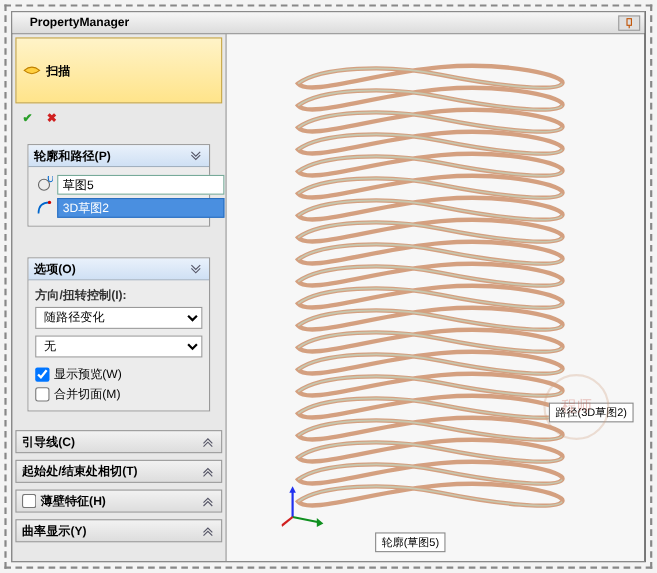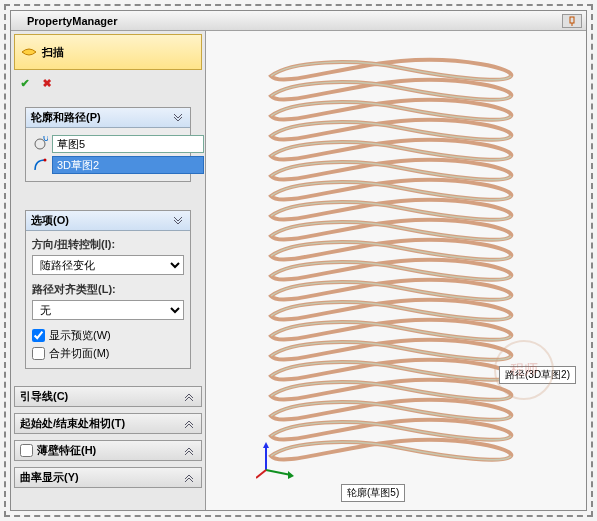--- a/index.html
+++ b/index.html
@@ -4,21 +4,21 @@
 <style>
   * { margin:0; padding:0; box-sizing:border-box; font-family:"Microsoft YaHei",Tahoma,Arial,sans-serif; font-size:11px; }
   body { background:#f4f4f4; width:597px; height:521px; overflow:hidden; position:relative; }
   .stamp { position:absolute; inset:4px; border:2px dashed #888; pointer-events:none; z-index:100; }
   .app { position:absolute; inset:10px; background:#000000; border:1px solid #8a8a8a; display:flex; flex-direction:column; }
   .pm-header { background:linear-gradient(#f7f7f7,#dcdcdc); border-bottom:1px solid #a0a0a0; height:20px; display:flex; align-items:center; padding:0 4px; }
   .pm-title { font-weight:bold; font-size:11px; flex:1; padding-left:12px; }
   .pm-pin { width:20px; height:14px; background:#e0e0e0; border:1px solid #999; display:flex; align-items:center; justify-content:center; }
   .pm-body { flex:1; display:flex; overflow:hidden; }
   .panel { width:195px; background:#e8e8e8; border-right:1px solid #999; display:flex; flex-direction:column; overflow:hidden; }
-  .cmd-box { background:linear-gradient(#fff3c8,#ffe48a); border:1px solid #c8a640; margin:3px; padding:9px 5px; display:flex; align-items:center; }
+  .cmd-box { background:linear-gradient(#fff3c8,#ffe48a); border:1px solid #c8a640; margin:3px; padding:21px 5px; display:flex; align-items:center; }
   .cmd-icon { width:18px; height:16px; margin-right:4px; display:flex; align-items:center; justify-content:center; }
   .cmd-label { font-weight:bold; }
   .confirm { padding:2px 6px; display:flex; gap:6px; }
   .ico { width:16px; height:16px; display:inline-flex; align-items:center; justify-content:center; font-weight:bold; }
   .section { border:1px solid #999; background:#e8e8e8; margin:14px; }
   .sec-head { background:linear-gradient(#e9f1fb,#cfe0f4); border-bottom:1px solid #9ab; padding:2px 5px; display:flex; align-items:center; cursor:pointer; }
   .sec-title { flex:1; font-weight:bold; font-size:11px; }
   .chevron { width:14px; height:14px; display:flex; align-items:center; justify-content:center; }
   .chevron svg { width:10px; height:10px; }
   .sec-body { padding:4px 6px; background:#ececec; }
@@ -116,21 +116,20 @@
               <svg viewBox="0 0 10 10">
                 <path d="M1 4 L5 8 L9 4 M1 1 L5 5 L9 1" fill="none" stroke="#556"></path>
               </svg>
             </span>
         </div>
         <div class="sec-body">
           <span class="lbl">方向/扭转控制(I):</span>
           <select class="select">
             <option>随路径变化</option>
           </select>
-          <span class="lbl">路径对齐类型(L):</span>
           <select class="select">
             <option>无</option>
           </select>
           <div class="chk-row">
             <input type="checkbox" checked="" style="">
             <span>显示预览(W)</span>
           </div>
           <div class="chk-row">
             <input type="checkbox" style="">
             <span>合并切面(M)</span>

